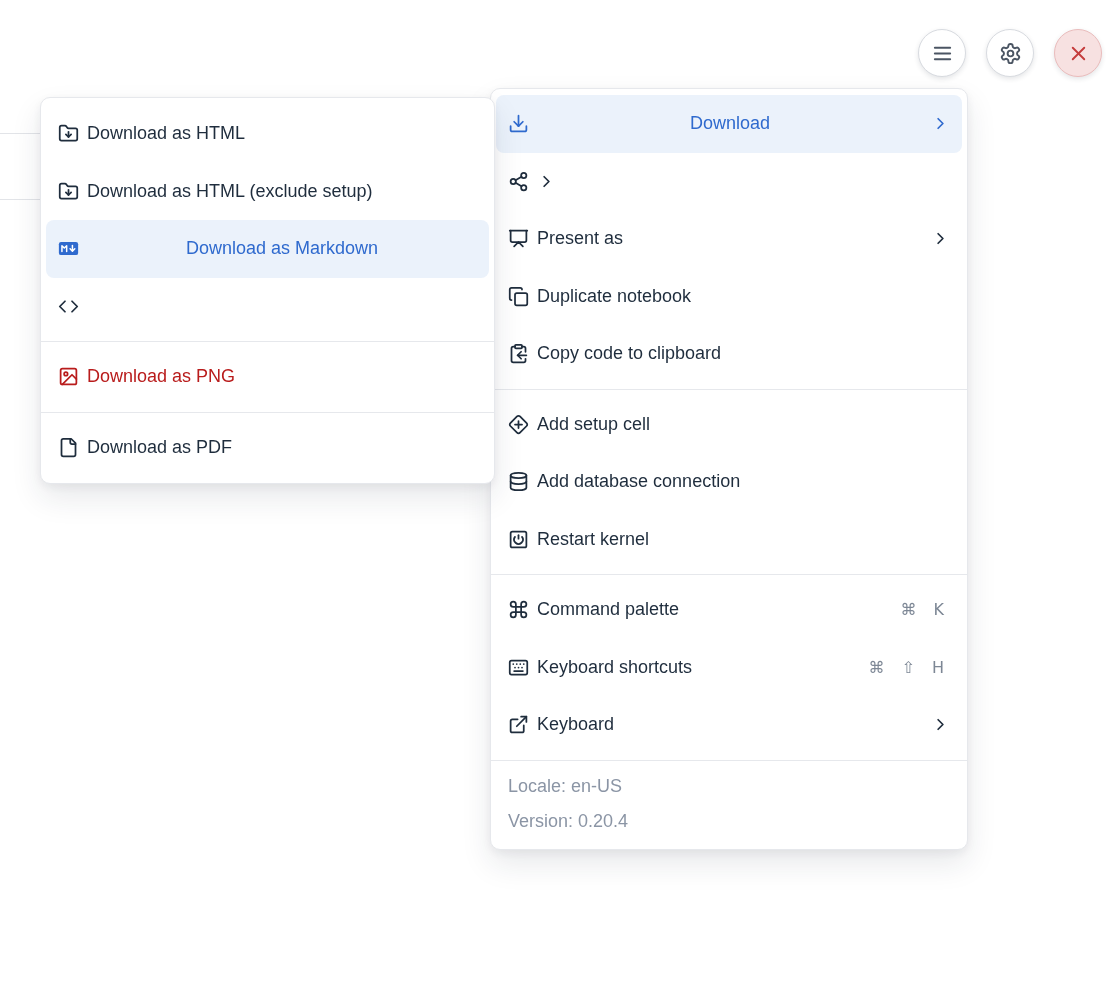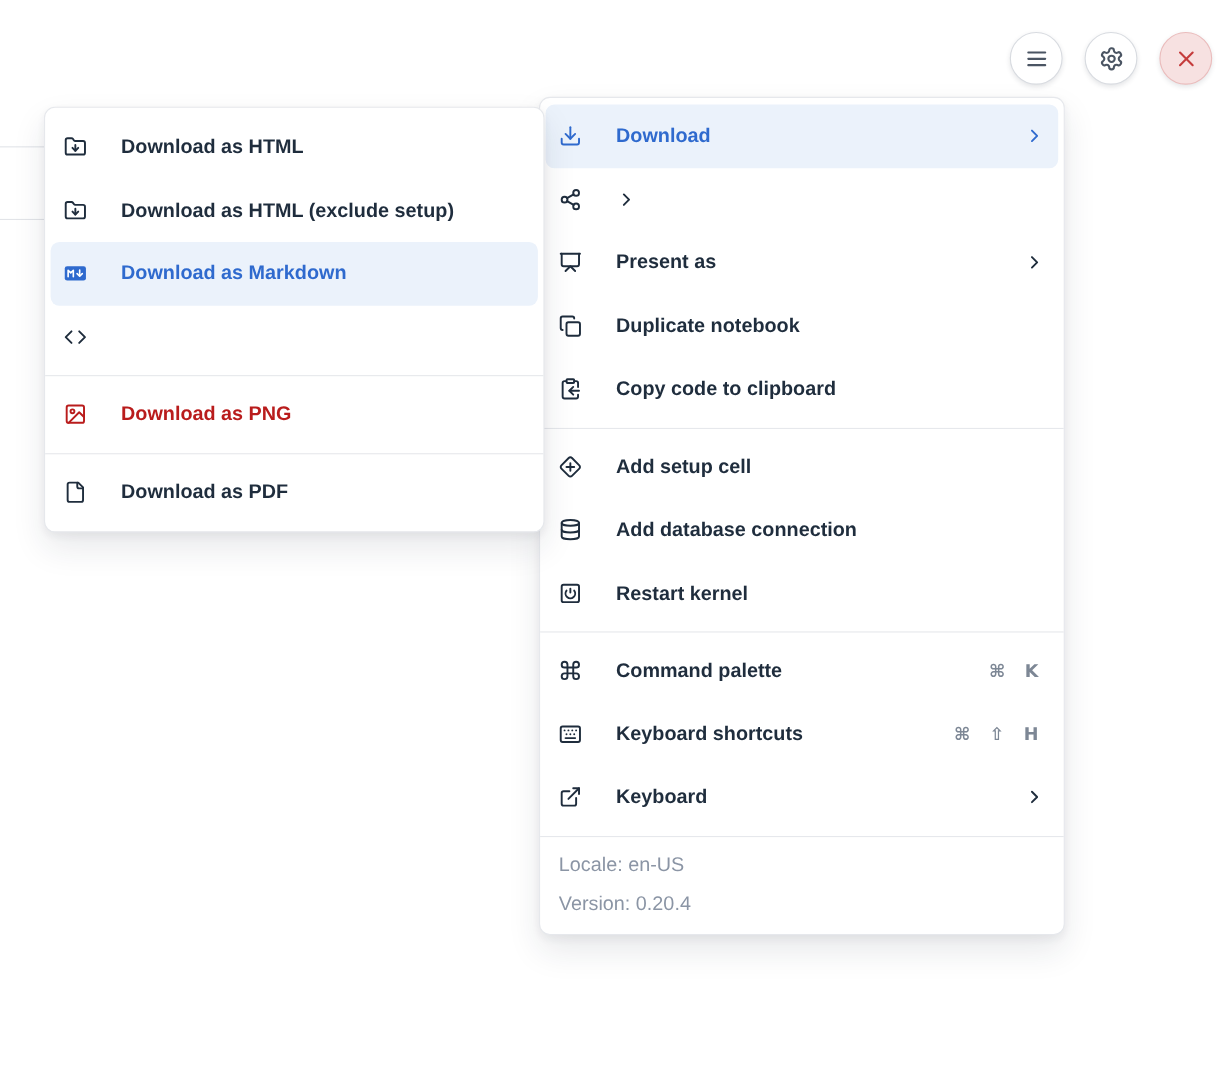--- a/index.html
+++ b/index.html
@@ -58,28 +58,27 @@
   #download-submenu {
     left: 40px; top: 97px; width: 455px;
     padding: 7px 0; z-index: 5;
   }
 
   .menu-item {
     height: 57.5px;
     margin: 0 5px;
     padding: 0 12px;
     border-radius: 8px;
-    display: flex; align-items: center; gap: 31px;
+    display: flex; align-items: center; gap: 8px;
     font-size: 18px;
     cursor: pointer;
     color: #1f2d3d;
-    font-weight: bold;
   }
   .menu-item .label { flex: 1; white-space: nowrap; }
-  .menu-item.active { background: #ebf2fb; color: #2f6ace; }
+  .menu-item.active { background: #ebf2fb; color: #2f6ace; text-align: center; }
   .menu-item.disabled { color: #b91c1c; cursor: default; }
 
   svg.mi {
     width: 21px; height: 21px; flex: none;
     stroke: currentColor; fill: none;
     stroke-width: 2; stroke-linecap: round; stroke-linejoin: round;
   }
   svg.chev { width: 19px; height: 19px; stroke-width: 2.2; }
 
   .shortcut {

